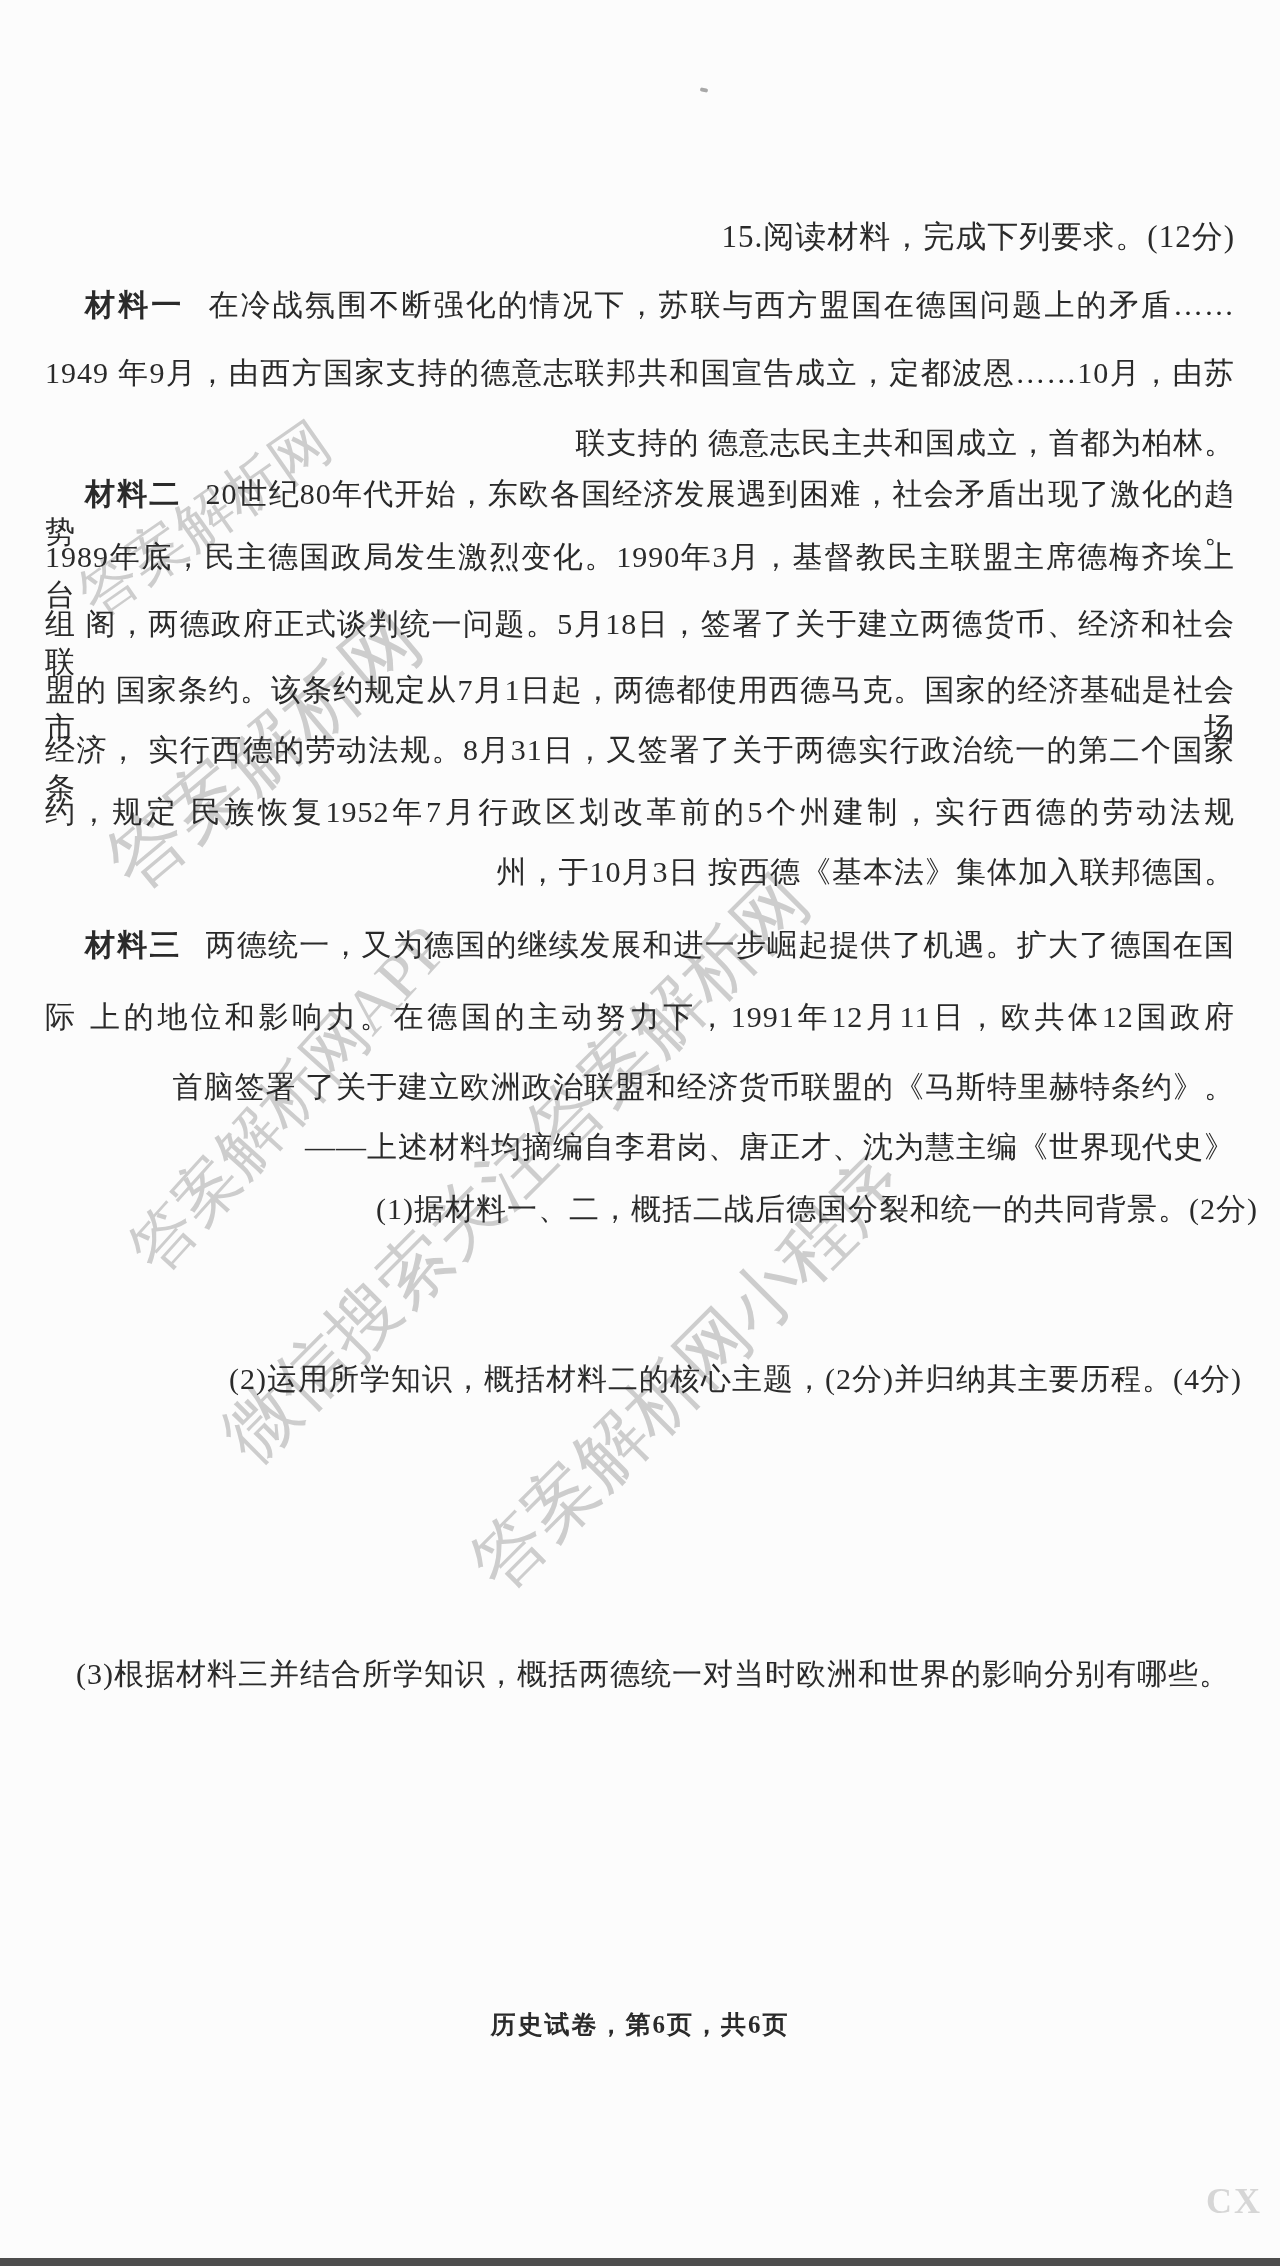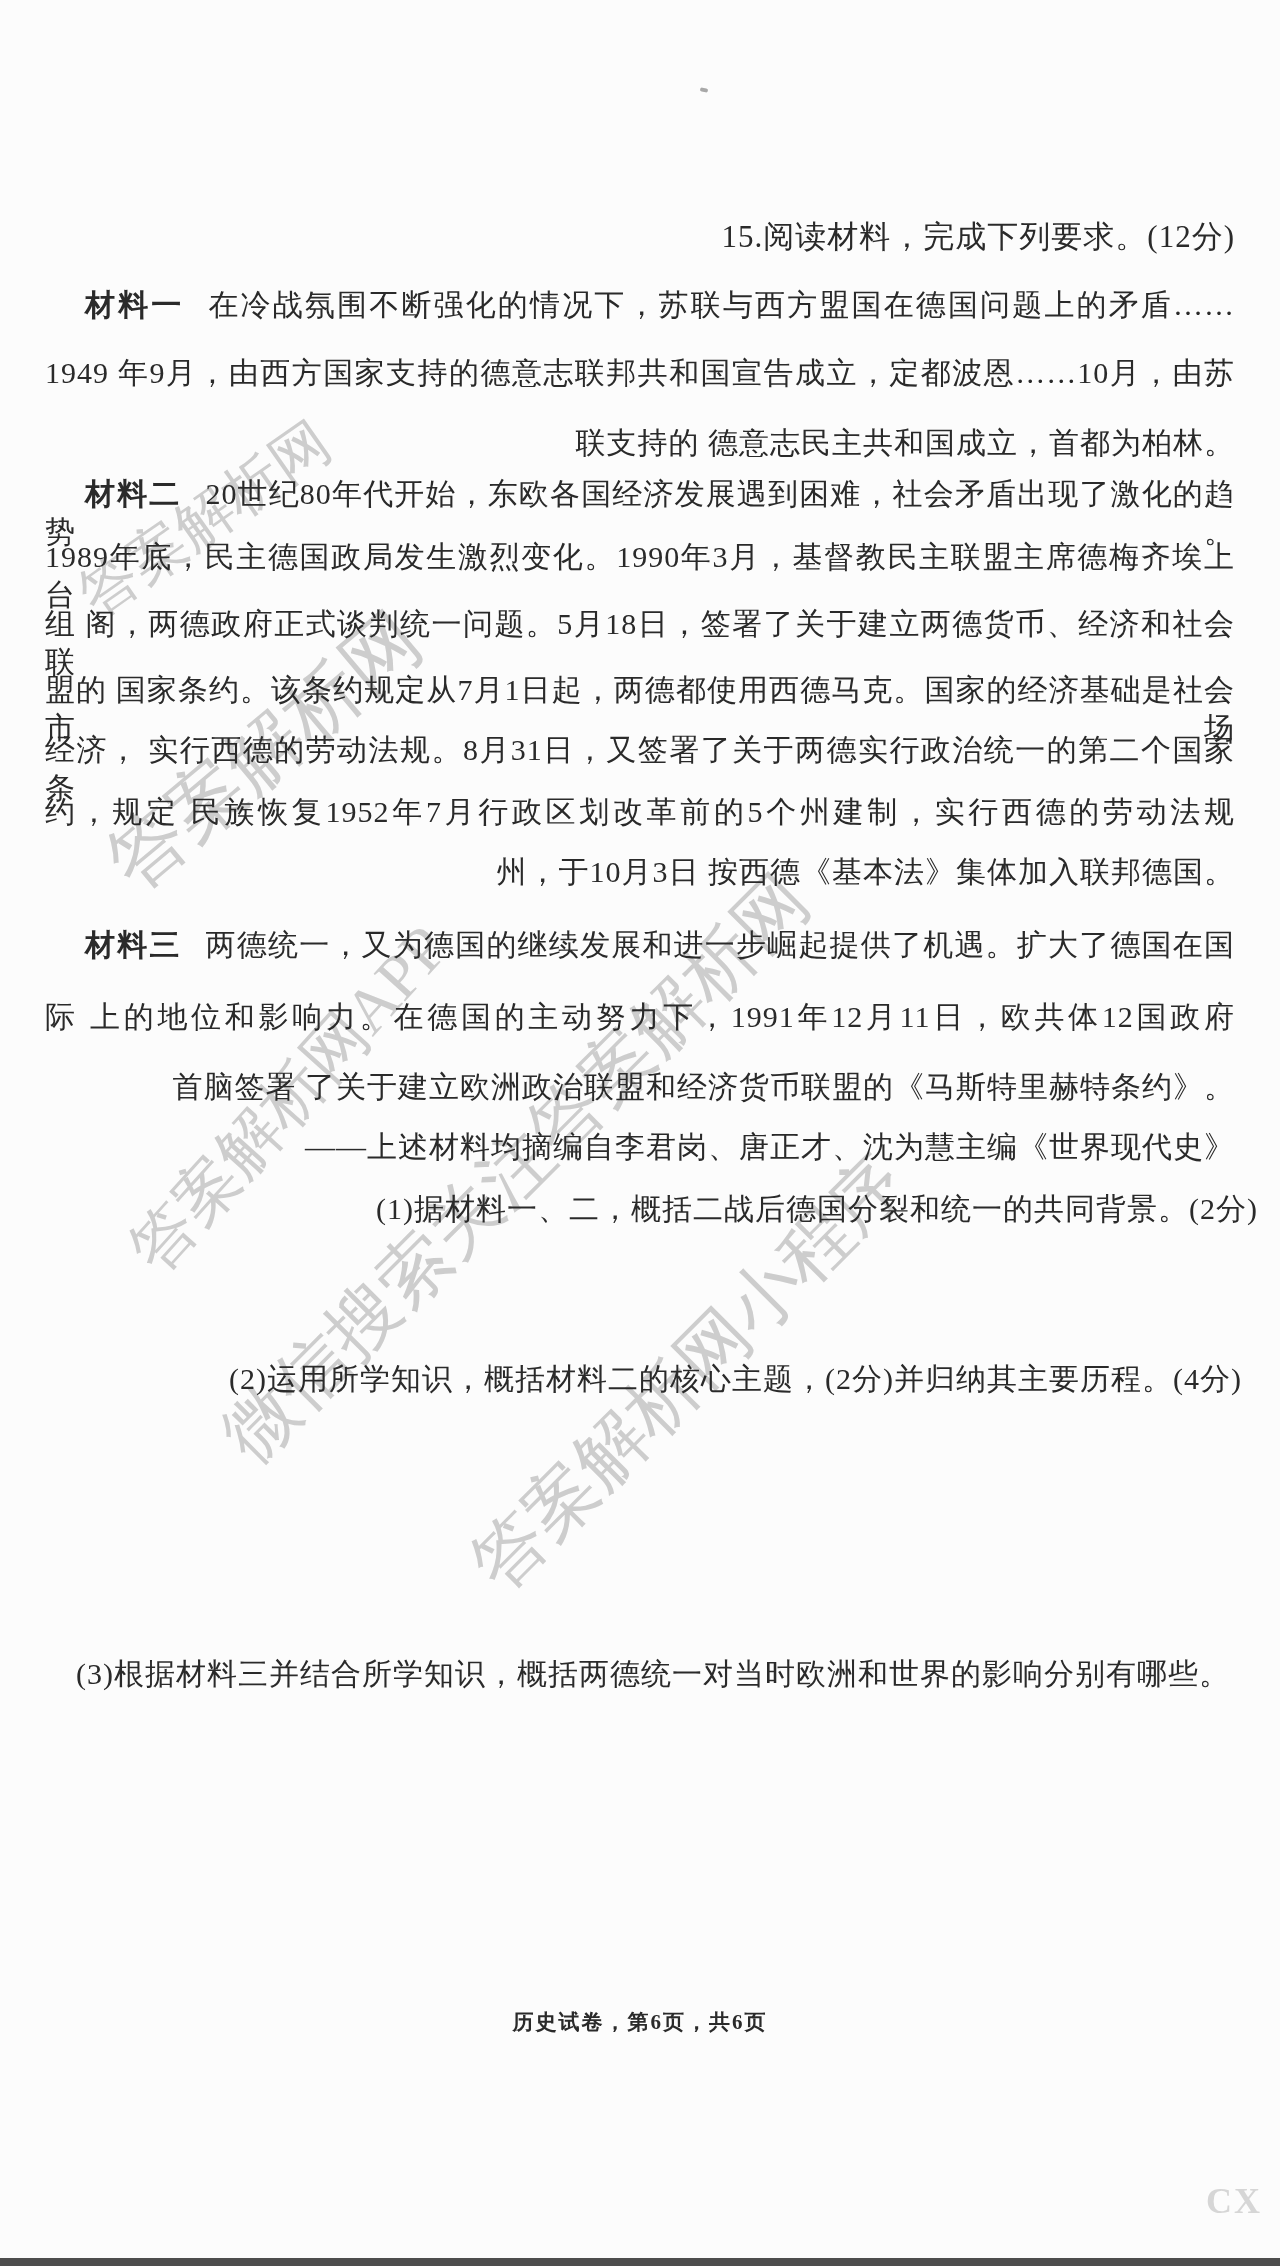--- a/index.html
+++ b/index.html
@@ -19,21 +19,21 @@
     white-space:normal;
     text-align:right;
   }
   .just{text-align:justify;text-align-last:justify;}
   .indent{text-indent:40px;}
   .mlabel{font-weight:bold;margin-right:24px;letter-spacing:2px;margin-top:40px;}
   .title-line{font-size:31px;}
   .attr{ text-align:right;}
   .footer{
     position:absolute;left:0;width:100%;
-    text-align:center;font-size:21px;font-weight:600;letter-spacing:2px;
+    text-align:center;font-size:25px;font-weight:600;letter-spacing:2px;
   }
   .watermark{
     position:absolute;
     color:#8e8e8e;opacity:0.42;
     font-family:"Liberation Serif","DejaVu Serif",serif;
     white-space:nowrap;
     transform-origin:center center;
     pointer-events:none;
   }
   .corner-mark{

